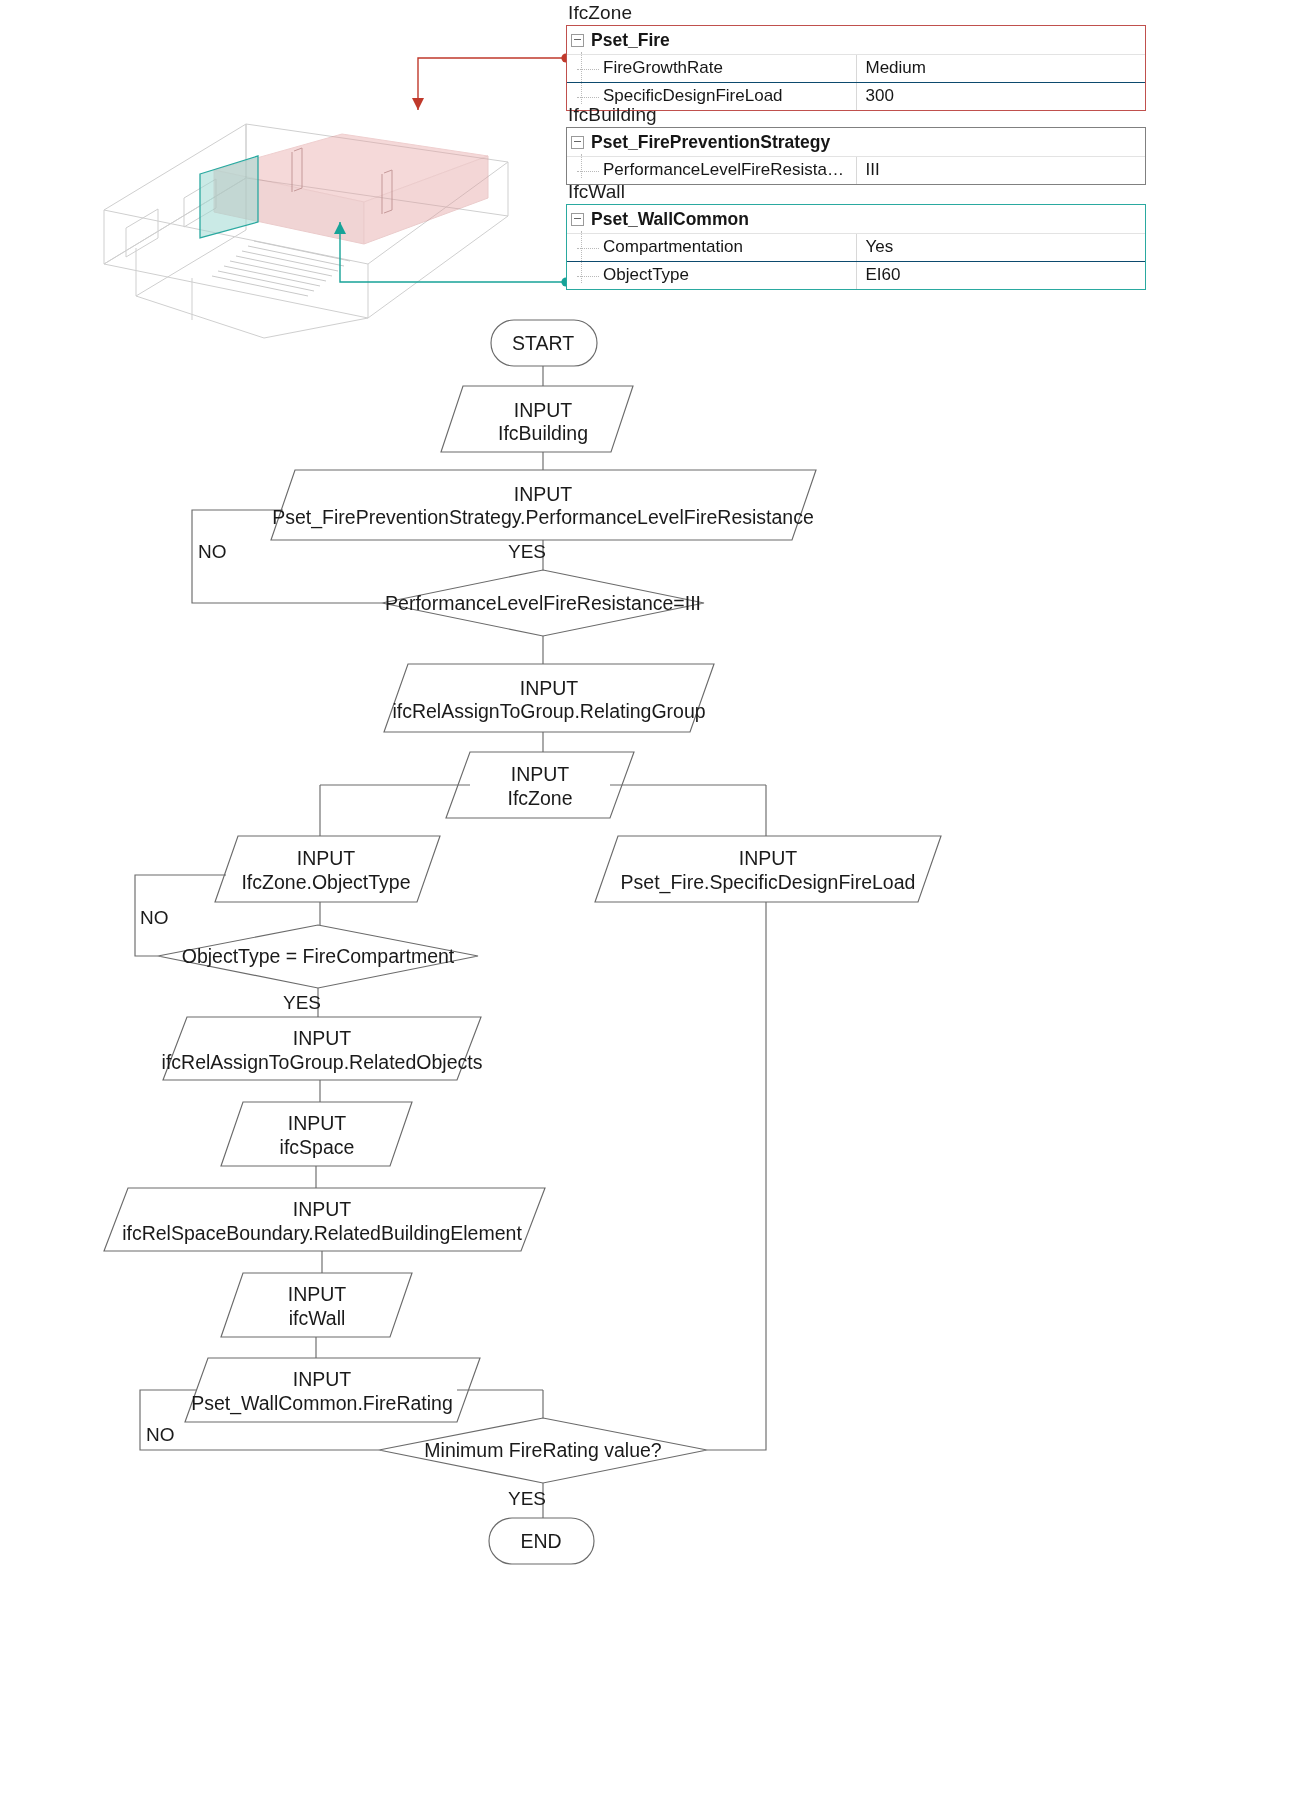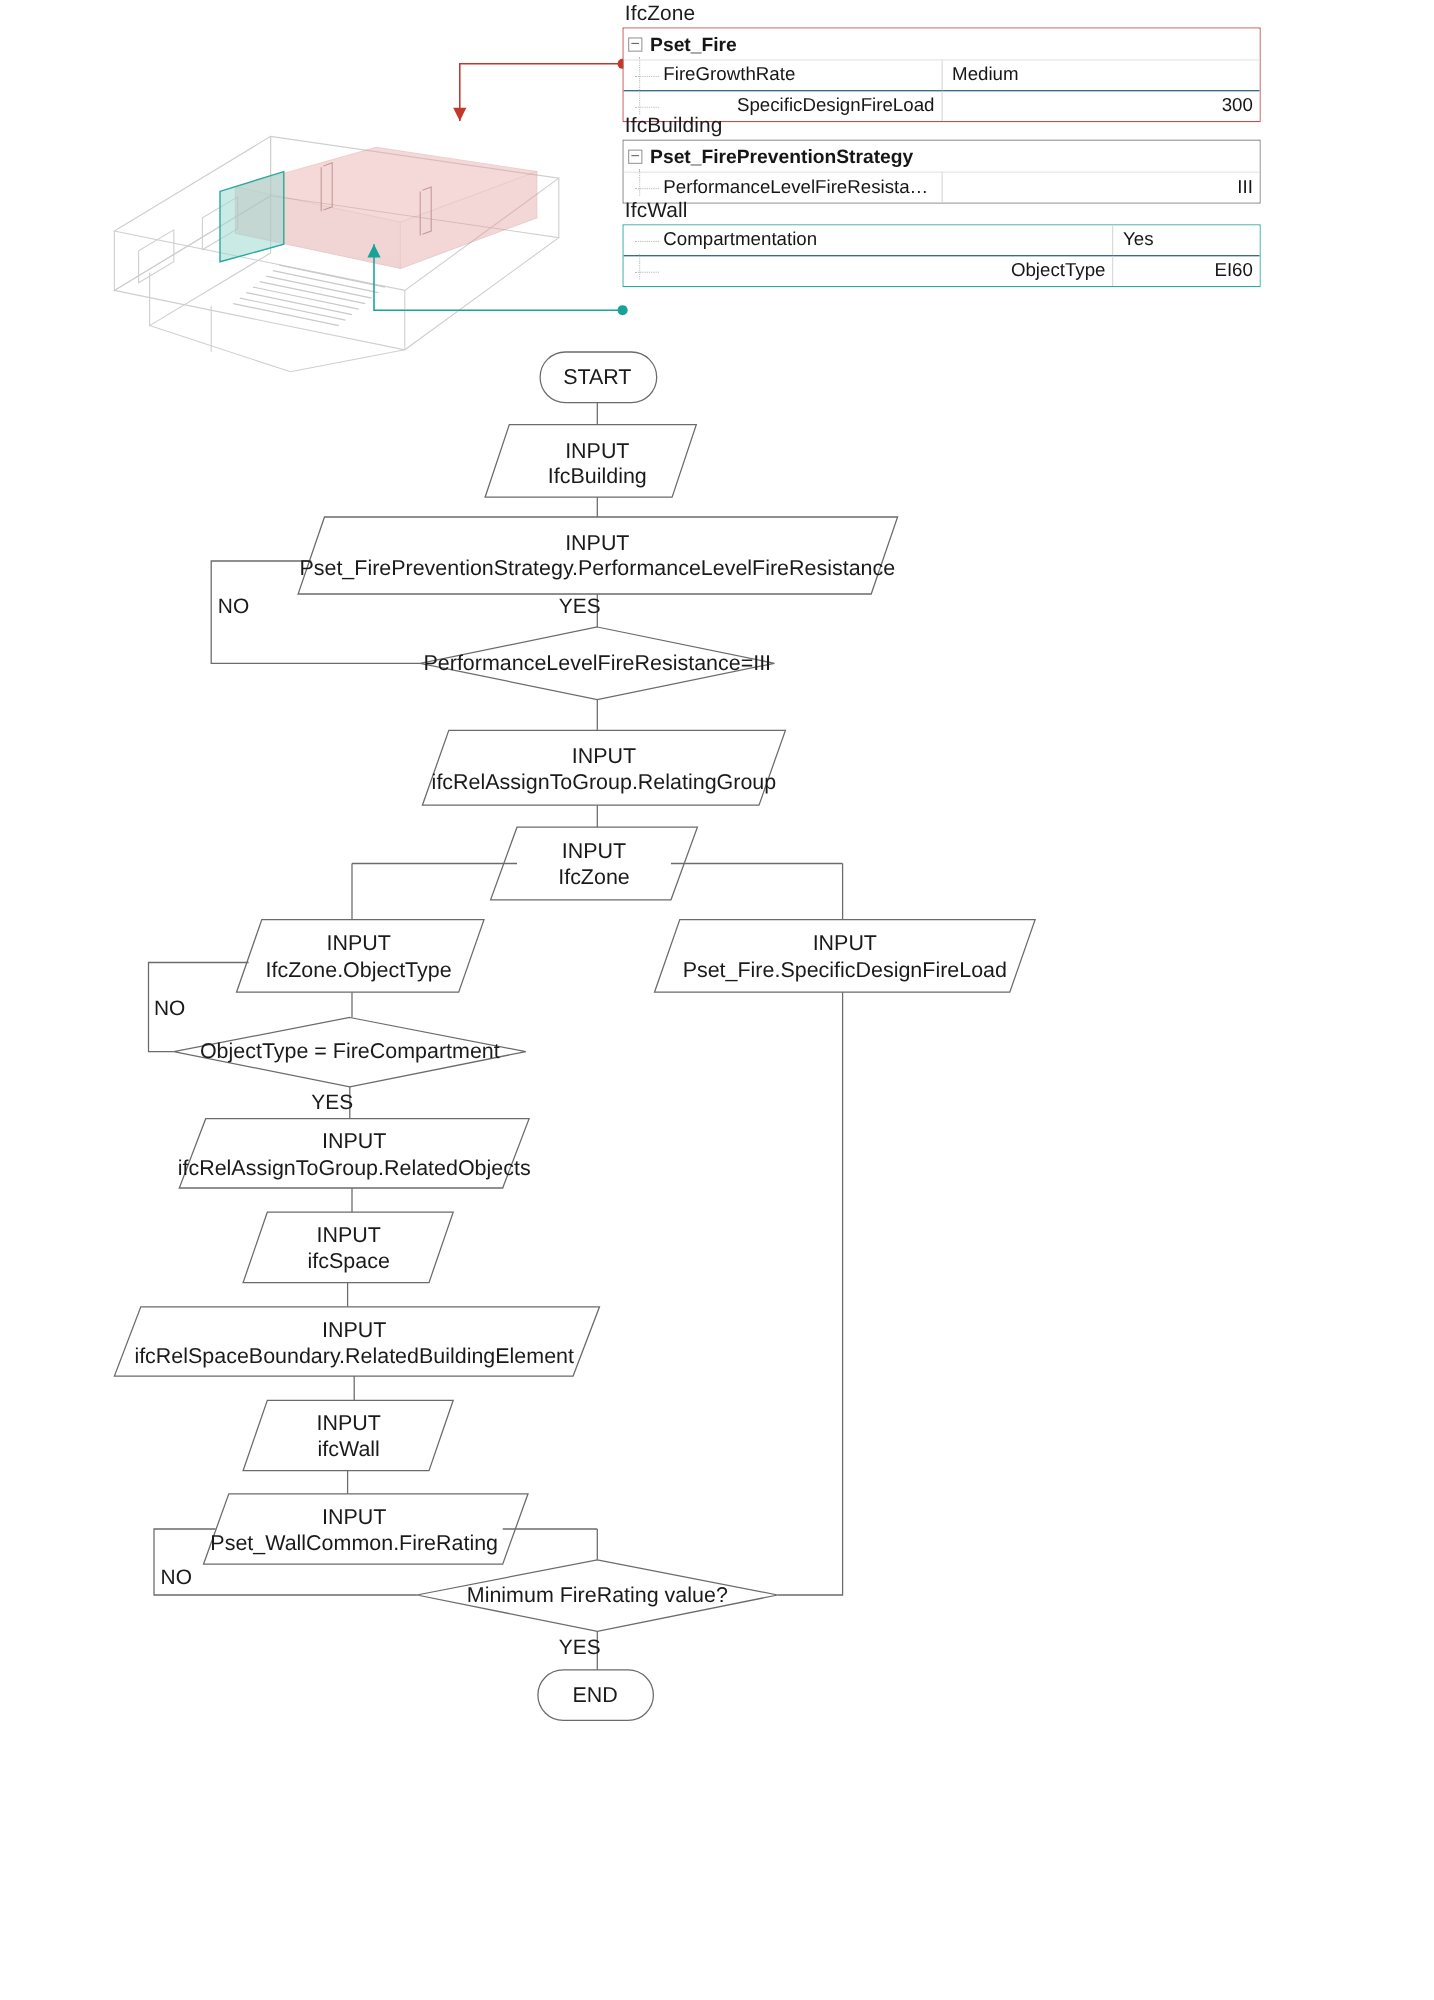--- a/index.html
+++ b/index.html
@@ -37,21 +37,21 @@
     white-space:nowrap;
     overflow:hidden;
     text-overflow:ellipsis;
   }
   .pset-table tr.hdr td{
     font-weight:bold;
     font-size:17.5px;
     border-bottom:1px solid #e3e3e3;
     padding-left:4px;
   }
-  .pset-table tr:last-child td{border-bottom:none;text-align:right;}
+  .pset-table tr:last-child td{border-bottom:none;}
   td.val{
     border-left:1px solid #d8d8d8;
     width:118px;
     padding-left:9px;
   }
   .prop-name{padding-left:36px !important;position:relative;}
   .prop-name::before{
     content:"";
     position:absolute;
     left:10px;top:50%;
@@ -211,20 +211,25 @@
         </table>
     </div>
   </div>
 
   <div class="pset-block" style="left:566px;top:181px;width:580px;">
     <div class="pset-caption">IfcWall</div>
     <div class="frame-teal" style="position:relative;">
       <div class="tree-stem"></div>
       <table class="pset-table">
         <tbody>
+            <tr class="hdr">
+          <td colspan="2">
+            <span class="tree-toggle"></span><span class="hdr-label">Pset_WallCommon</span>
+          </td>
+        </tr>
         <tr>
           <td class="prop-name">Compartmentation</td>
           <td class="val">Yes</td>
         </tr>
         <tr>
           <td class="prop-name">ObjectType</td>
           <td class="val">EI60</td>
         </tr>
       </tbody>
         </table>

